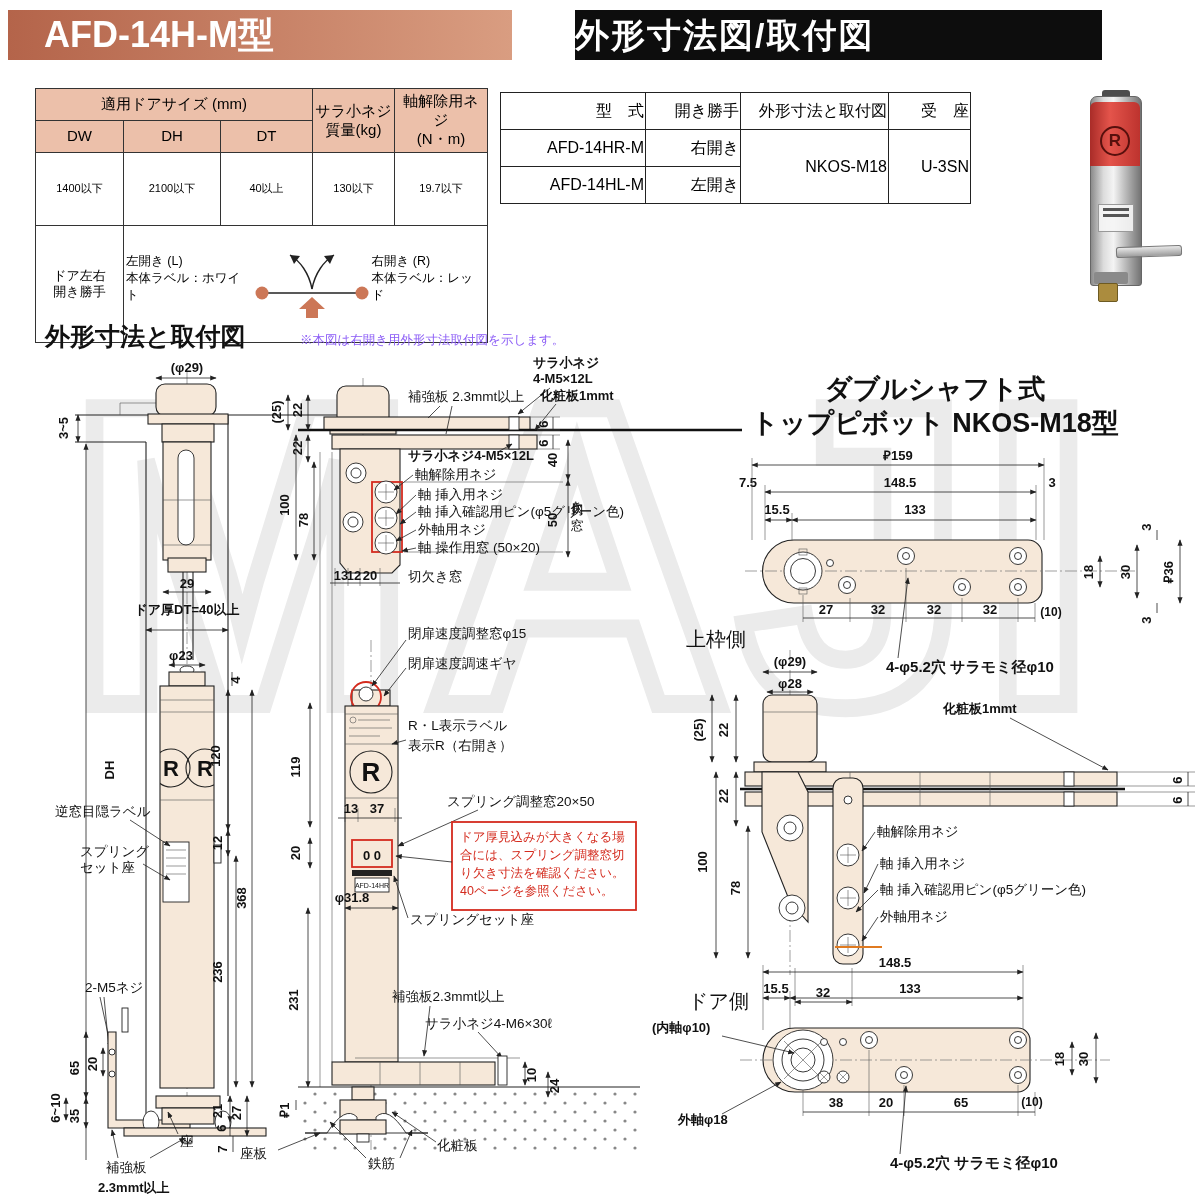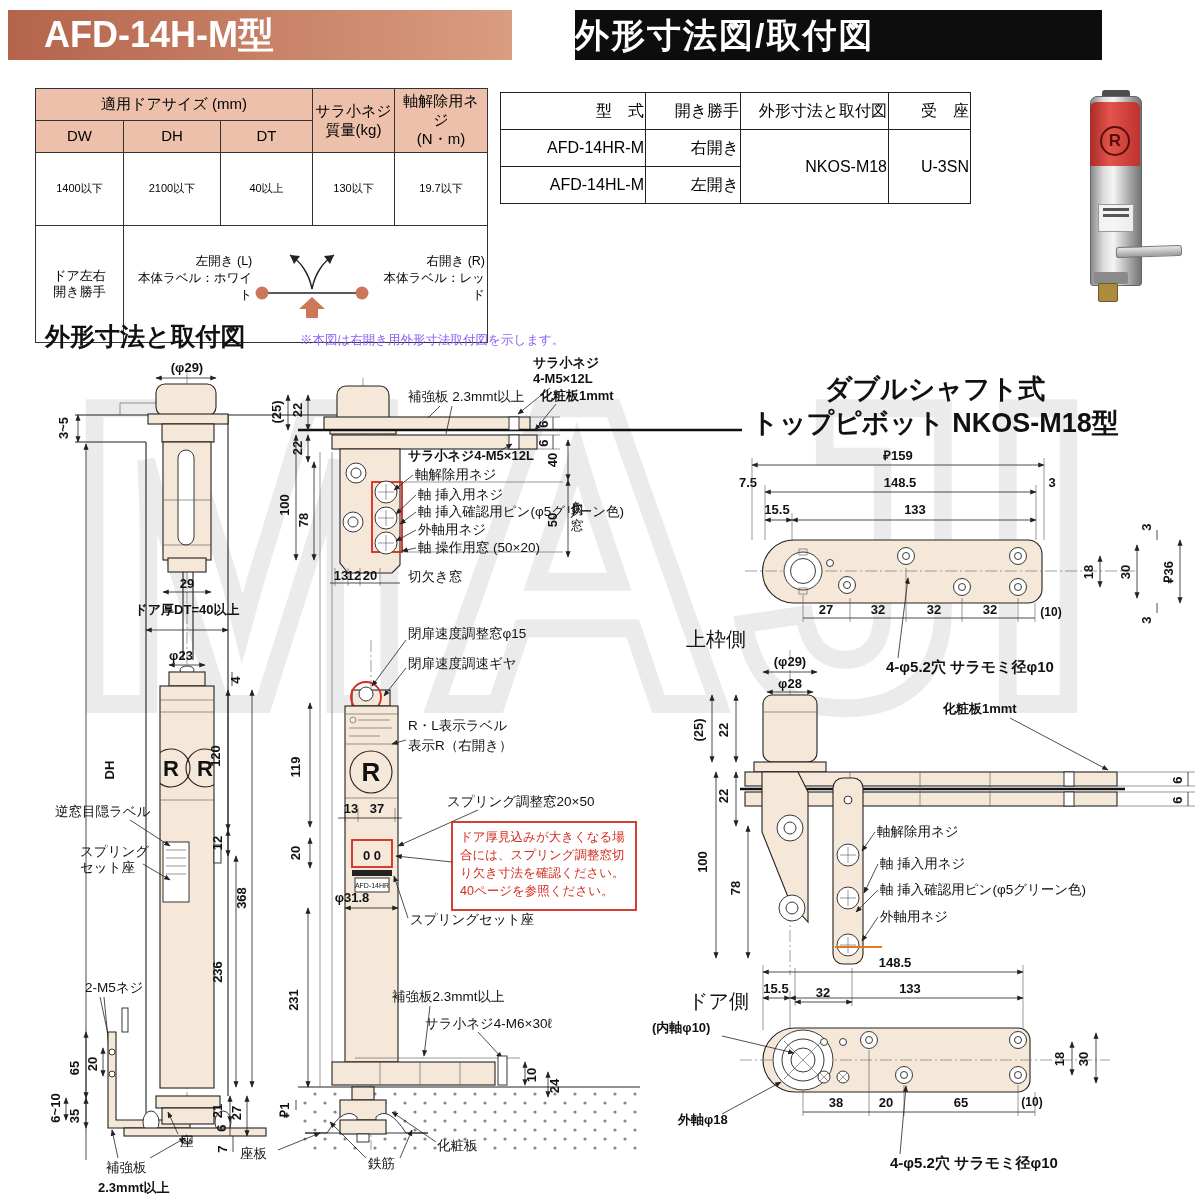--- a/index.html
+++ b/index.html
@@ -14,21 +14,21 @@
   table{border-collapse:collapse;table-layout:fixed;padding-left:37px;}
   .spec{left:35px;top:88px;width:452px;font-size:15px;}
   .spec td{border:1px solid #333;text-align:center;vertical-align:middle;padding:2px;white-space:pre-line;line-height:1.25;}
   .spec .ph{background:#ecc0aa;font-weight:normal;}
   .spec .vals td{height:68px;font-size:11px;}
   .model{left:500px;top:92px;width:470px;font-size:16px;}
   .model td{border:1.5px solid #222;text-align:right;vertical-align:middle;height:34px;background:#fff;}
   .handing-cell{font-size:13px;}
   .diagram-cell{padding:4px 6px;}
   .diagram-flex{display:flex;align-items:flex-start;justify-content:space-between;}
-  .open-label{font-size:12.5px;text-align:right;line-height:1.35;white-space:pre-line;padding-top:6px;}
+  .open-label{font-size:12.5px;text-align:left;line-height:1.35;white-space:pre-line;padding-top:6px;}
   
   .sec-title{left:45px;top:320px;font-size:25px;font-weight:bold;color:#111;}
   .sec-note{left:300px;top:332px;font-size:12.5px;color:#8b5cf6;}
   
   .watermark{left:55px;top:345px;width:1140px;font-size:430px;line-height:420px;font-weight:bold;
     color:transparent;-webkit-text-stroke:18px #ebebeb;letter-spacing:8px;z-index:0;transform:scaleX(.98);}
   
   .photo{left:1030px;top:86px;width:165px;height:218px;z-index:3;}
   .photo .cyl{position:absolute;left:60px;top:10px;width:50px;height:188px;border:1px solid #666;border-radius:7px 7px 3px 3px;
     background:linear-gradient(90deg,#8b8b8b,#dcdcdc 25%,#f4f4f4 45%,#a0a0a0 80%,#737373);}

